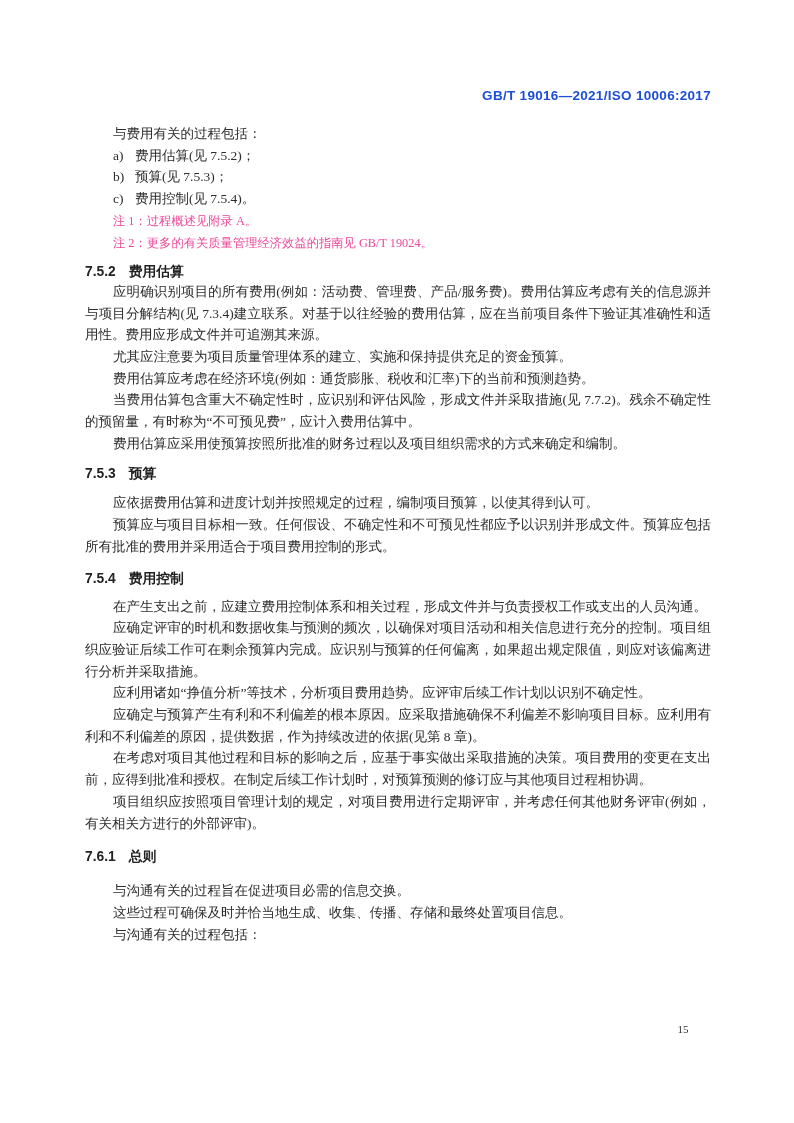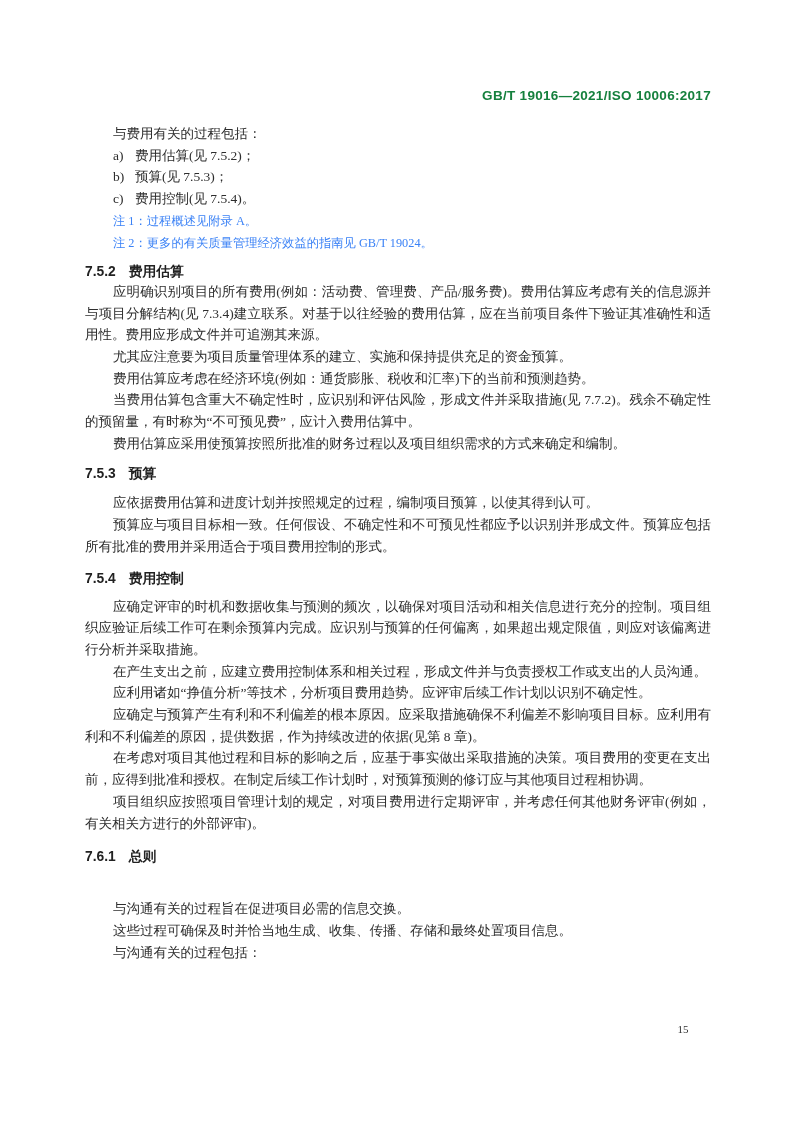--- a/index.html
+++ b/index.html
@@ -13,41 +13,41 @@
     color:#2d2d2d;
     box-sizing:border-box;
   }
   .content{position:absolute;left:85px;top:88px;width:626px;}
   .doc-header{
     text-align:right;
     font-family:"Liberation Sans","DejaVu Sans",sans-serif;
     font-weight:bold;
     font-size:13.5px;line-height:15px;
     letter-spacing:0.3px;
-    color:#15803d;
+    color:#1d4ed8;
   }
   .intro{
     margin:20px 0 0 0;
     font-size:13.5px;line-height:21.7px;
     text-indent:28px;
   }
   .abc-list{margin:0;}
   .abc-item{
     display:flex;
     padding-left:28px;
     font-size:13.5px;line-height:21.7px;
   }
   .abc-marker{flex:0 0 22px;}
   .abc-text{flex:0 1 auto;}
   .notes{margin:0;}
   .note{
     margin:0;
     padding-left:28px;
     font-size:12.3px;line-height:22px;
-    color:#3b82f6;
+    color:#ec4899;
   }
   .sec-h{
     margin:0;
     font-family:"Liberation Sans","DejaVu Sans",sans-serif;
     font-weight:bold;
     font-size:13.8px;line-height:16px;
     color:#222;
   }
   .sec-h .h-num{margin-right:13px;}
   .sec-body{margin:0;}
@@ -58,21 +58,21 @@
     text-align:justify;
   }
   #h-752{margin-top:10px;}
   #b-752{margin-top:1px;}
   #h-753{margin-top:12px;}
   #b-753{margin-top:10px;}
   #h-754{margin-top:13px;}
   #b-754{margin-top:9px;}
   #h-76{margin-top:8px;}
   #h-761{margin-top:15px;}
-  #b-761{margin-top:33px;font-family:Liberation Serif, serif;}
+  #b-761{margin-top:15px;font-family:Liberation Serif, serif;}
   .page-number{
     position:absolute;
     left:668px;top:1022px;
     width:30px;
     font-size:11px;line-height:15px;
     text-align:center;
     color:#333;
   }
 </style>
 </head>
@@ -121,22 +121,22 @@
     </h3>
     <div class="sec-body" id="b-753">
       <p>应依据费用估算和进度计划并按照规定的过程，编制项目预算，以使其得到认可。</p>
       <p>预算应与项目目标相一致。任何假设、不确定性和不可预见性都应予以识别并形成文件。预算应包括所有批准的费用并采用适合于项目费用控制的形式。</p>
     </div>
 
     <h3 class="sec-h" id="h-754">
       <span class="h-num">7.5.4</span><span class="h-title">费用控制</span>
     </h3>
     <div class="sec-body" id="b-754">
+      <p>在产生支出之前，应建立费用控制体系和相关过程，形成文件并与负责授权工作或支出的人员沟通。</p>
       <p>应确定评审的时机和数据收集与预测的频次，以确保对项目活动和相关信息进行充分的控制。项目组织应验证后续工作可在剩余预算内完成。应识别与预算的任何偏离，如果超出规定限值，则应对该偏离进行分析并采取措施。</p>
-      <p>在产生支出之前，应建立费用控制体系和相关过程，形成文件并与负责授权工作或支出的人员沟通。</p>
       <p>应利用诸如“挣值分析”等技术，分析项目费用趋势。应评审后续工作计划以识别不确定性。</p>
       <p>应确定与预算产生有利和不利偏差的根本原因。应采取措施确保不利偏差不影响项目目标。应利用有利和不利偏差的原因，提供数据，作为持续改进的依据(见第 8 章)。</p>
       <p>在考虑对项目其他过程和目标的影响之后，应基于事实做出采取措施的决策。项目费用的变更在支出前，应得到批准和授权。在制定后续工作计划时，对预算预测的修订应与其他项目过程相协调。</p>
       <p>项目组织应按照项目管理计划的规定，对项目费用进行定期评审，并考虑任何其他财务评审(例如，有关相关方进行的外部评审)。</p>
     </div>
 
 
     <h3 class="sec-h" id="h-761">
       <span class="h-num">7.6.1</span><span class="h-title">总则</span>
     </h3>

